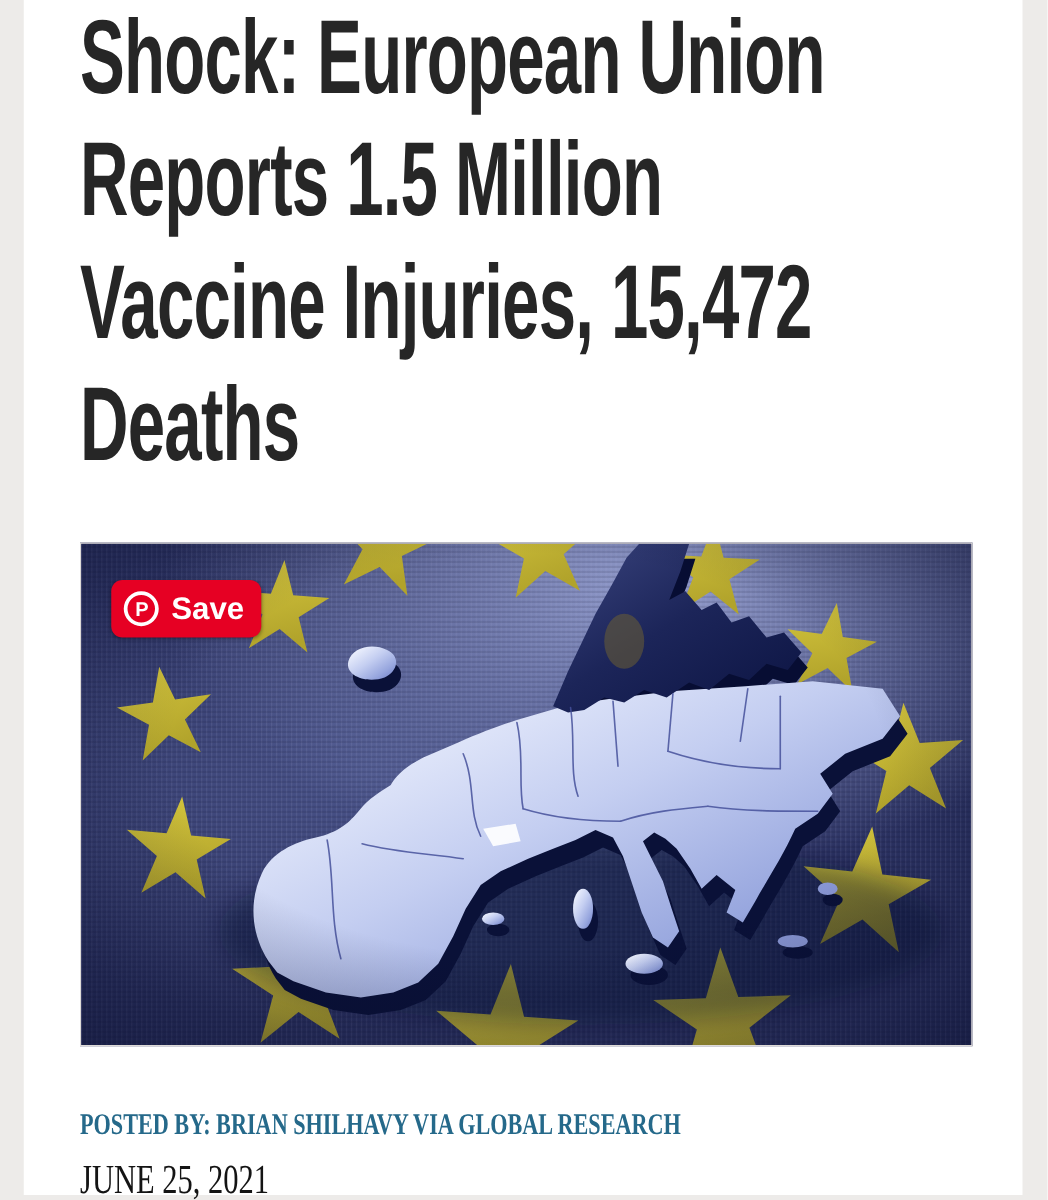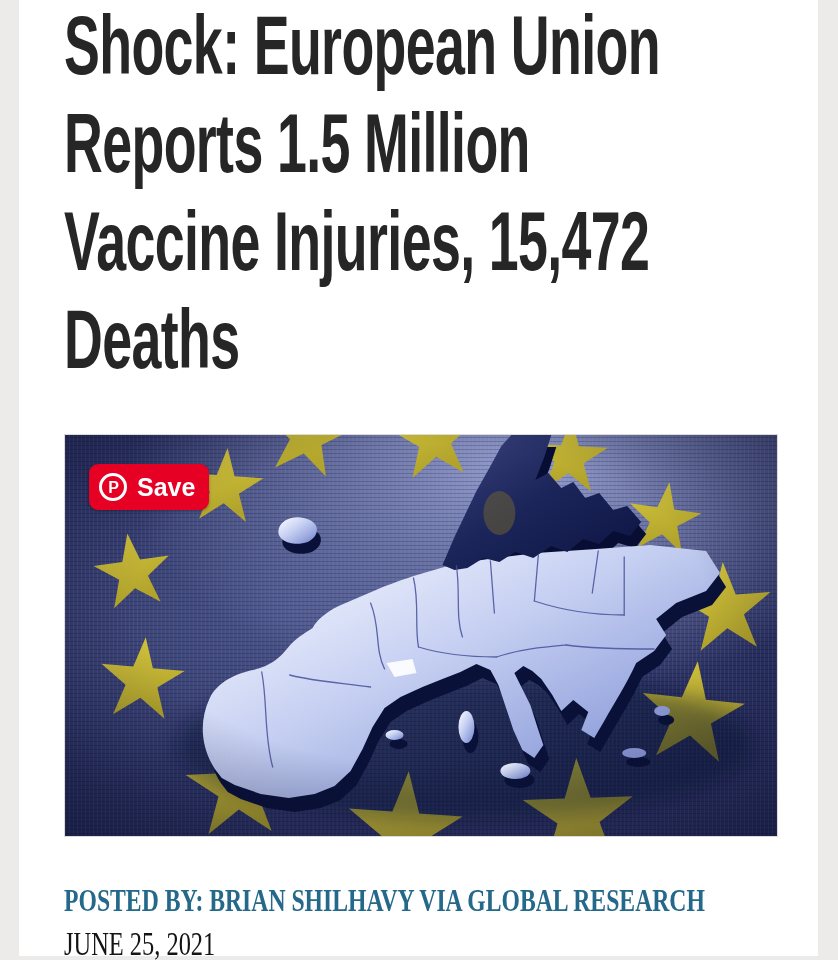--- a/index.html
+++ b/index.html
@@ -69,21 +69,21 @@
     font-weight: 700;
     font-size: 25px;
     font-family: "Liberation Sans", "DejaVu Sans", sans-serif;
   }
   
   .byline { margin-top: 44px; }
   .posted-by {
     margin: 0;
     font-family: "Liberation Serif", "DejaVu Serif", serif;
     font-weight: 700;
-    font-size: 32px;
+    font-size: 24px;
     line-height: 38px;
     color: var(--byline-teal, #25698a);
     white-space: nowrap;
   }
   .posted-by .squeeze, .date-line .squeeze {
     display: inline-block;
     transform: scaleX(0.74);
     transform-origin: left center;
     white-space: nowrap;
   }

